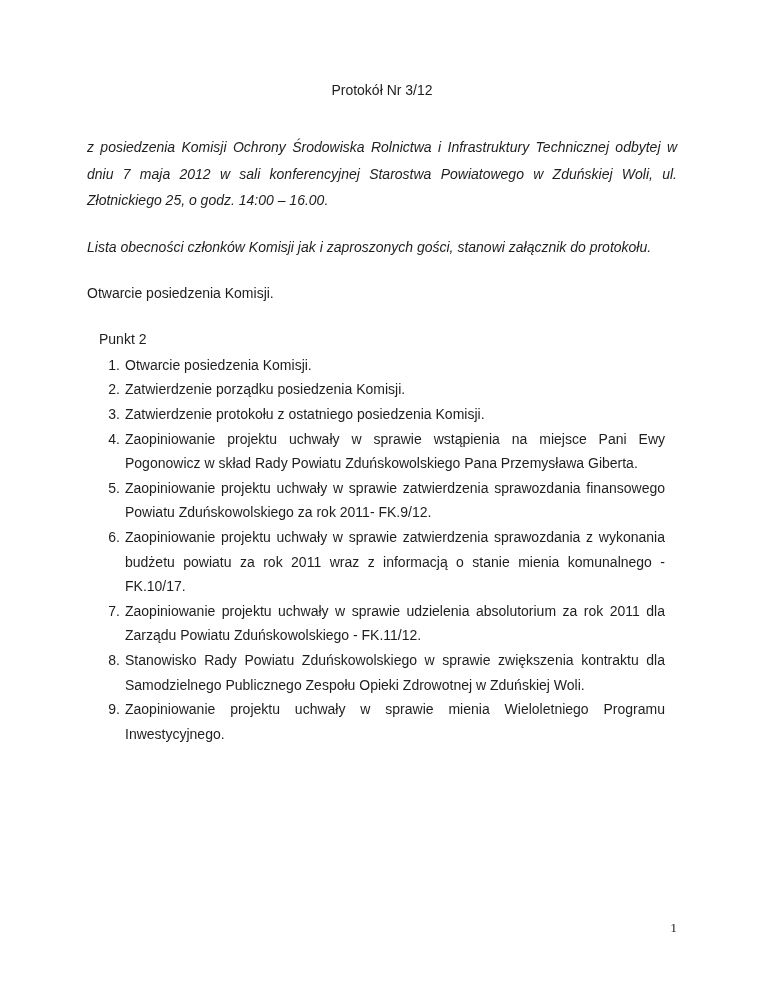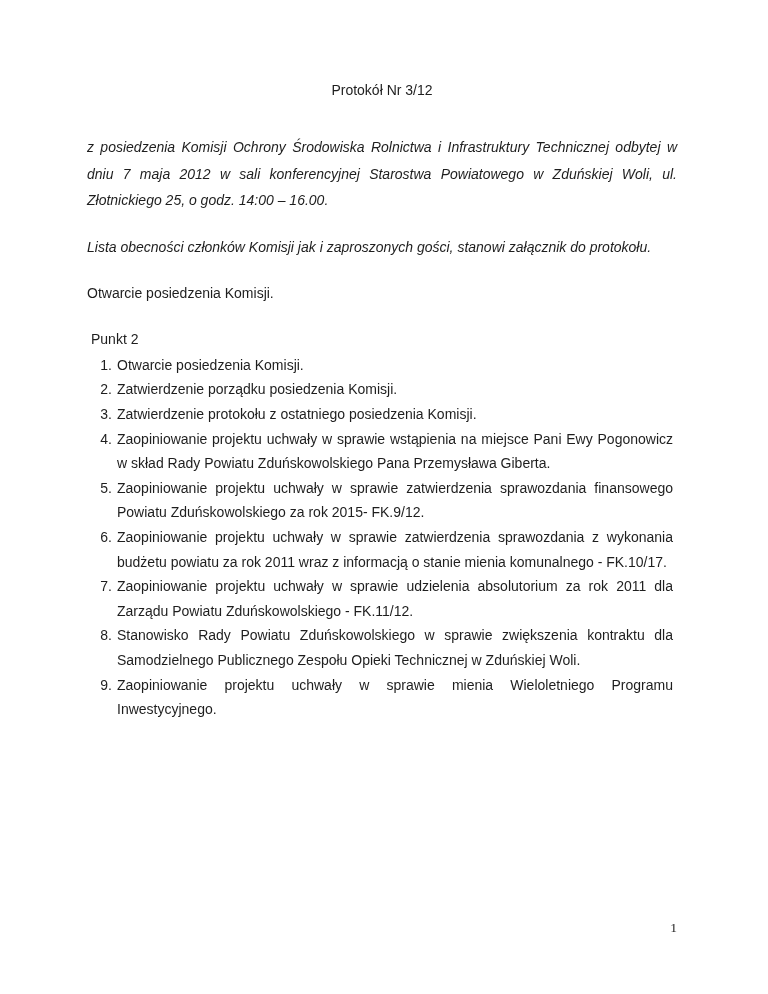--- a/index.html
+++ b/index.html
@@ -38,21 +38,21 @@
     font-style: italic;
   }
   .section {
     margin: 0 0 20px 0;
   }
   .section-line {
     line-height: 26.4px;
     text-align: left;
   }
   .punkt2-section {
-    margin: 4px;
+    margin: 12px;
   }
   .agenda-list {
     margin: 0;
     padding: 0;
   }
   .agenda-item {
     display: flex;
     align-items: flex-start;
     line-height: 24.6px;
   }
@@ -111,36 +111,36 @@
         <span class="agenda-text">Zatwierdzenie protokołu z ostatniego posiedzenia Komisji.</span>
       </div>
 
       <div class="agenda-item">
         <span class="agenda-num">4.</span>
         <span class="agenda-text">Zaopiniowanie projektu uchwały w sprawie wstąpienia na miejsce Pani Ewy Pogonowicz w skład Rady Powiatu Zduńskowolskiego Pana Przemysława Giberta.</span>
       </div>
 
       <div class="agenda-item">
         <span class="agenda-num">5.</span>
-        <span class="agenda-text">Zaopiniowanie projektu uchwały w sprawie zatwierdzenia sprawozdania finansowego Powiatu Zduńskowolskiego za rok 2015- FK.9/12.</span>
+        <span class="agenda-text">Zaopiniowanie projektu uchwały w sprawie zatwierdzenia sprawozdania finansowego Powiatu Zduńskowolskiego za rok 2011- FK.9/12.</span>
       </div>
 
       <div class="agenda-item">
         <span class="agenda-num">6.</span>
         <span class="agenda-text">Zaopiniowanie projektu uchwały w sprawie zatwierdzenia sprawozdania z wykonania budżetu powiatu za rok 2011 wraz z informacją o stanie mienia komunalnego - FK.10/17.</span>
       </div>
 
       <div class="agenda-item">
         <span class="agenda-num">7.</span>
         <span class="agenda-text">Zaopiniowanie projektu uchwały w sprawie udzielenia absolutorium za rok 2011 dla Zarządu Powiatu Zduńskowolskiego - FK.11/12.</span>
       </div>
 
       <div class="agenda-item">
         <span class="agenda-num">8.</span>
-        <span class="agenda-text">Stanowisko Rady Powiatu Zduńskowolskiego w sprawie zwiększenia kontraktu dla Samodzielnego Publicznego Zespołu Opieki Technicznej w Zduńskiej Woli.</span>
+        <span class="agenda-text">Stanowisko Rady Powiatu Zduńskowolskiego w sprawie zwiększenia kontraktu dla Samodzielnego Publicznego Zespołu Opieki Zdrowotnej w Zduńskiej Woli.</span>
       </div>
 
       <div class="agenda-item">
         <span class="agenda-num">9.</span>
         <span class="agenda-text">Zaopiniowanie projektu uchwały w sprawie mienia Wieloletniego Programu Inwestycyjnego.</span>
       </div>
 
 
     </div>
   </div>

